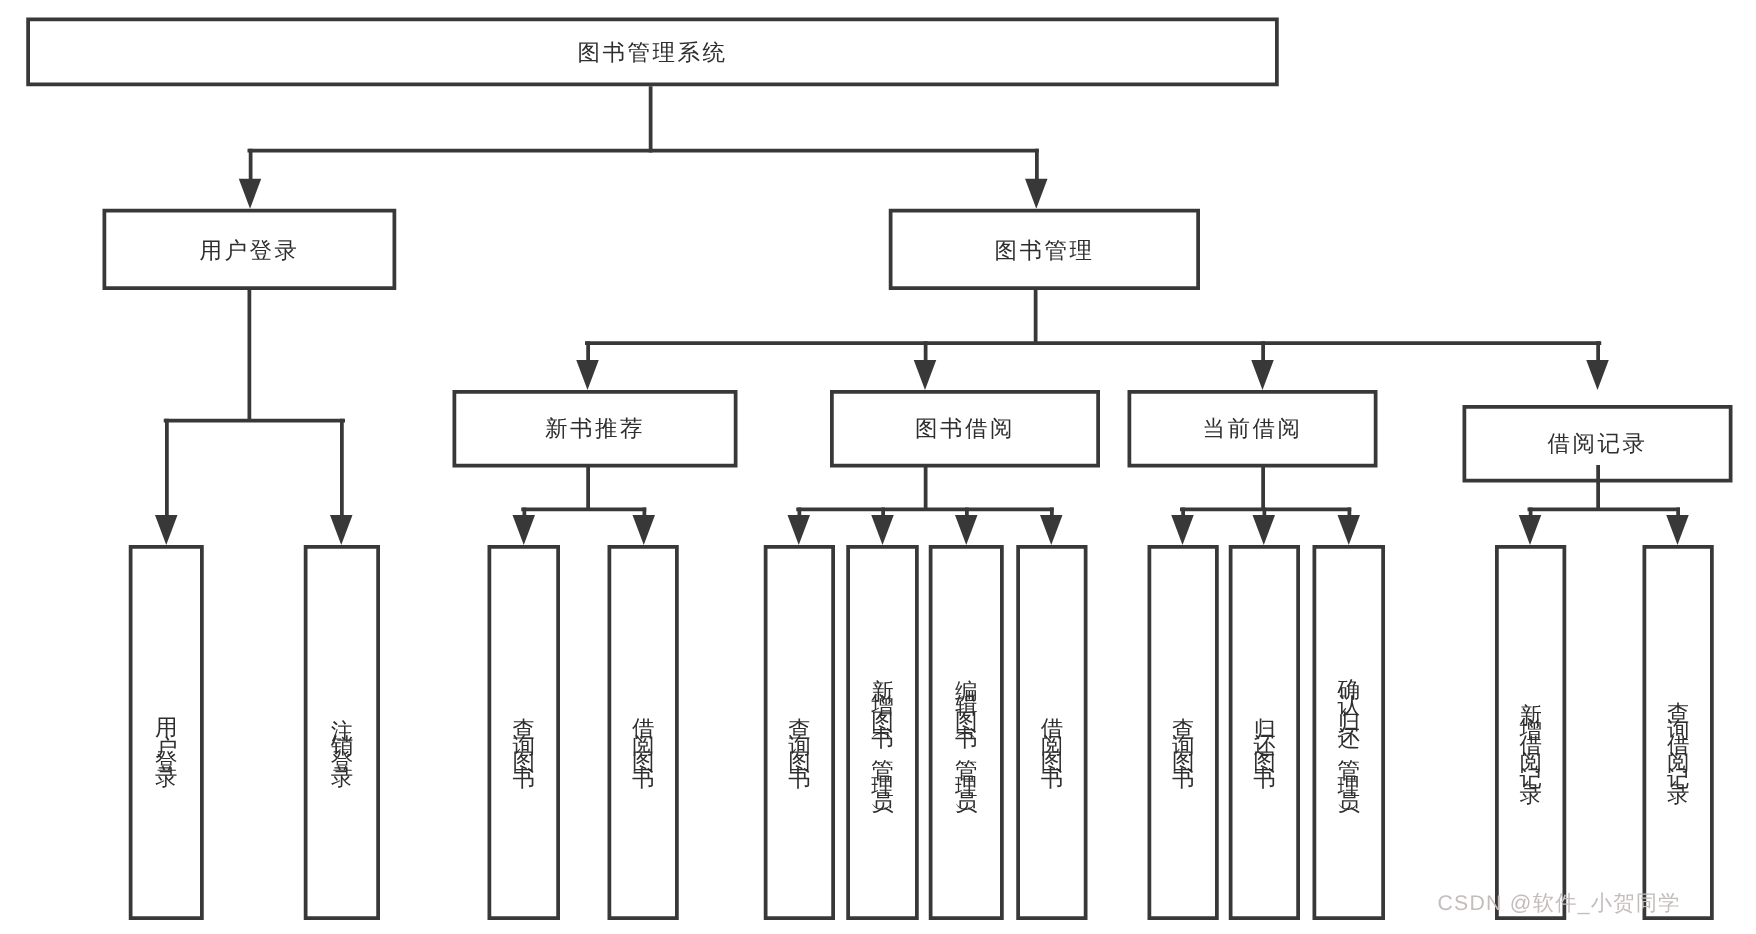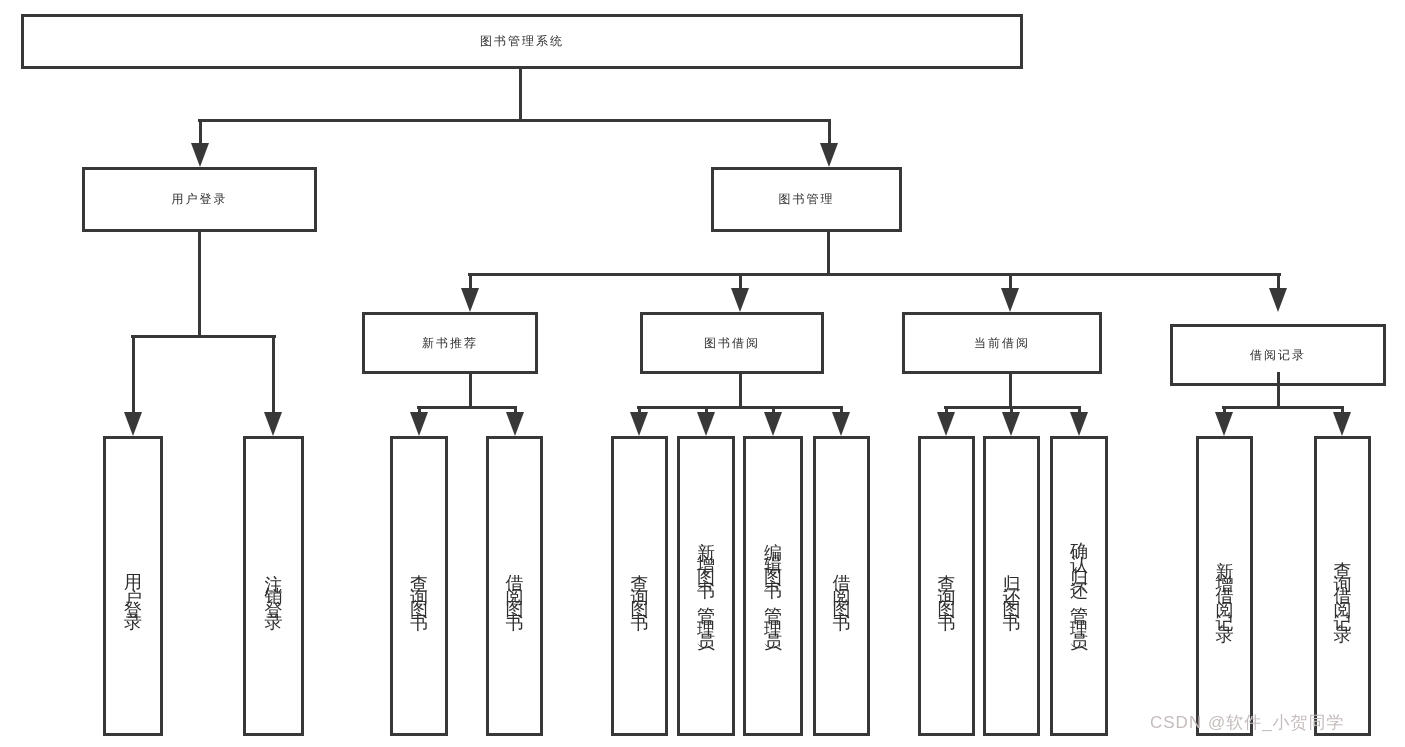--- a/index.html
+++ b/index.html
@@ -15,21 +15,21 @@
     font-family:"Liberation Sans","DejaVu Sans",sans-serif;
     overflow:hidden;
   }
   .hbox {
     position:absolute;
     box-sizing:border-box;
     border:3px solid var(--line);
     background:#ffffff;
     display:flex; align-items:center; justify-content:center;
     color:var(--text);
-    font-size:12px;
+    font-size:18px;
     letter-spacing:2px;
     white-space:nowrap;
   }
   .leaf {
     position:absolute;
     top:436px; height:300px;
     box-sizing:border-box;
     border:3px solid var(--line);
     background:#ffffff;
     display:flex; align-items:center; justify-content:center;
@@ -71,21 +71,21 @@
   <div class="vline" style="left:519px;top:69px;height:53px"></div>
   <div class="hline" style="left:198px;top:119px;width:633px"></div>
   <div class="vline" style="left:199px;top:119px;height:26px"></div>
   <div class="arrow" style="left:191px;top:143px"></div>
   <div class="vline" style="left:828px;top:119px;height:26px"></div>
   <div class="arrow" style="left:820px;top:143px"></div>
 
   <div class="hbox" style="left:82px;top:167px;width:235px;height:65px">
     <span>用户登录</span>
   </div>
-  <div class="hbox" style="left:711px;top:167px;width:191px;height:65px">
+  <div class="hbox" style="left:711px;top:167px;width:249px;height:65px">
     <span>图书管理</span>
   </div>
 
   <div class="vline" style="left:198px;top:230px;height:107px"></div>
   <div class="hline" style="left:131px;top:335px;width:145px"></div>
   <div class="vline" style="left:132px;top:335px;height:77px"></div>
   <div class="arrow" style="left:124px;top:412px"></div>
   <div class="vline" style="left:272px;top:335px;height:77px"></div>
   <div class="arrow" style="left:264px;top:412px"></div>
 
@@ -93,24 +93,24 @@
   <div class="hline" style="left:468px;top:273px;width:813px"></div>
   <div class="vline" style="left:469px;top:273px;height:16px"></div>
   <div class="arrow" style="left:461px;top:288px"></div>
   <div class="vline" style="left:739px;top:273px;height:16px"></div>
   <div class="arrow" style="left:731px;top:288px"></div>
   <div class="vline" style="left:1009px;top:273px;height:16px"></div>
   <div class="arrow" style="left:1001px;top:288px"></div>
   <div class="vline" style="left:1277px;top:273px;height:16px"></div>
   <div class="arrow" style="left:1269px;top:288px"></div>
 
-  <div class="hbox" style="left:362px;top:312px;width:176px;height:62px">
+  <div class="hbox" style="left:362px;top:312px;width:228px;height:62px">
     <span>新书推荐</span>
   </div>
-  <div class="hbox" style="left:640px;top:312px;width:184px;height:62px">
+  <div class="hbox" style="left:664px;top:312px;width:216px;height:62px">
     <span>图书借阅</span>
   </div>
   <div class="hbox" style="left:902px;top:312px;width:200px;height:62px">
     <span>当前借阅</span>
   </div>
   <div class="hbox" style="left:1170px;top:324px;width:216px;height:62px">
     <span>借阅记录</span>
   </div>
 
   <div class="vline" style="left:469px;top:372px;height:36px"></div>

